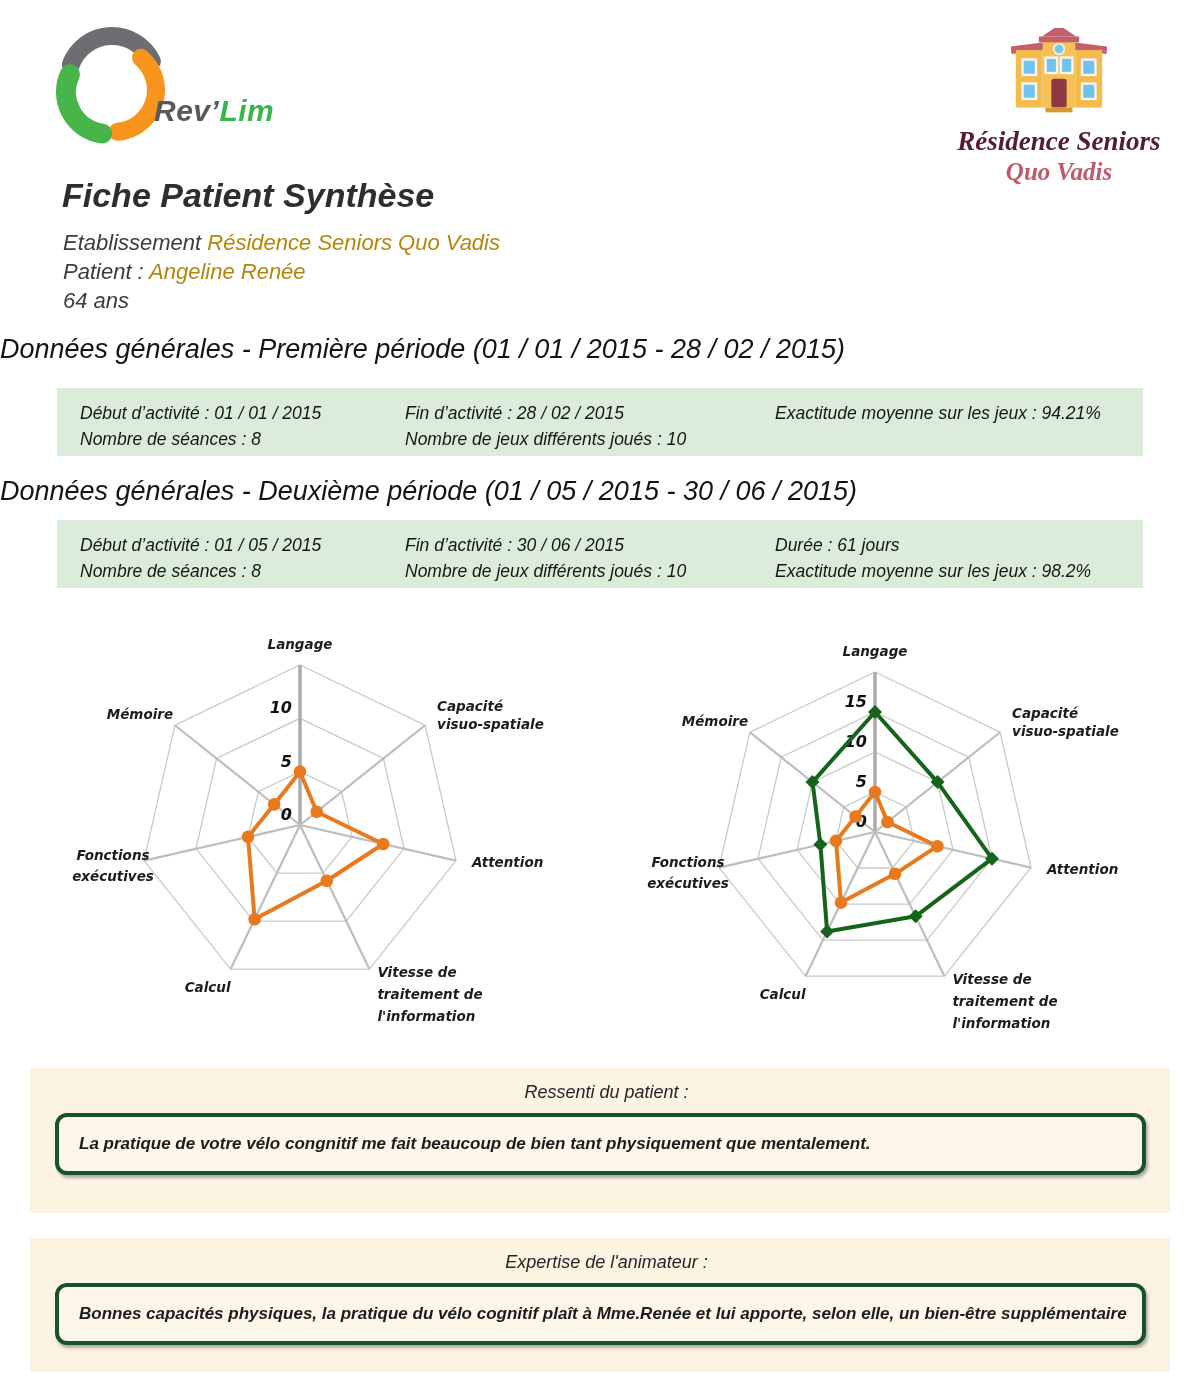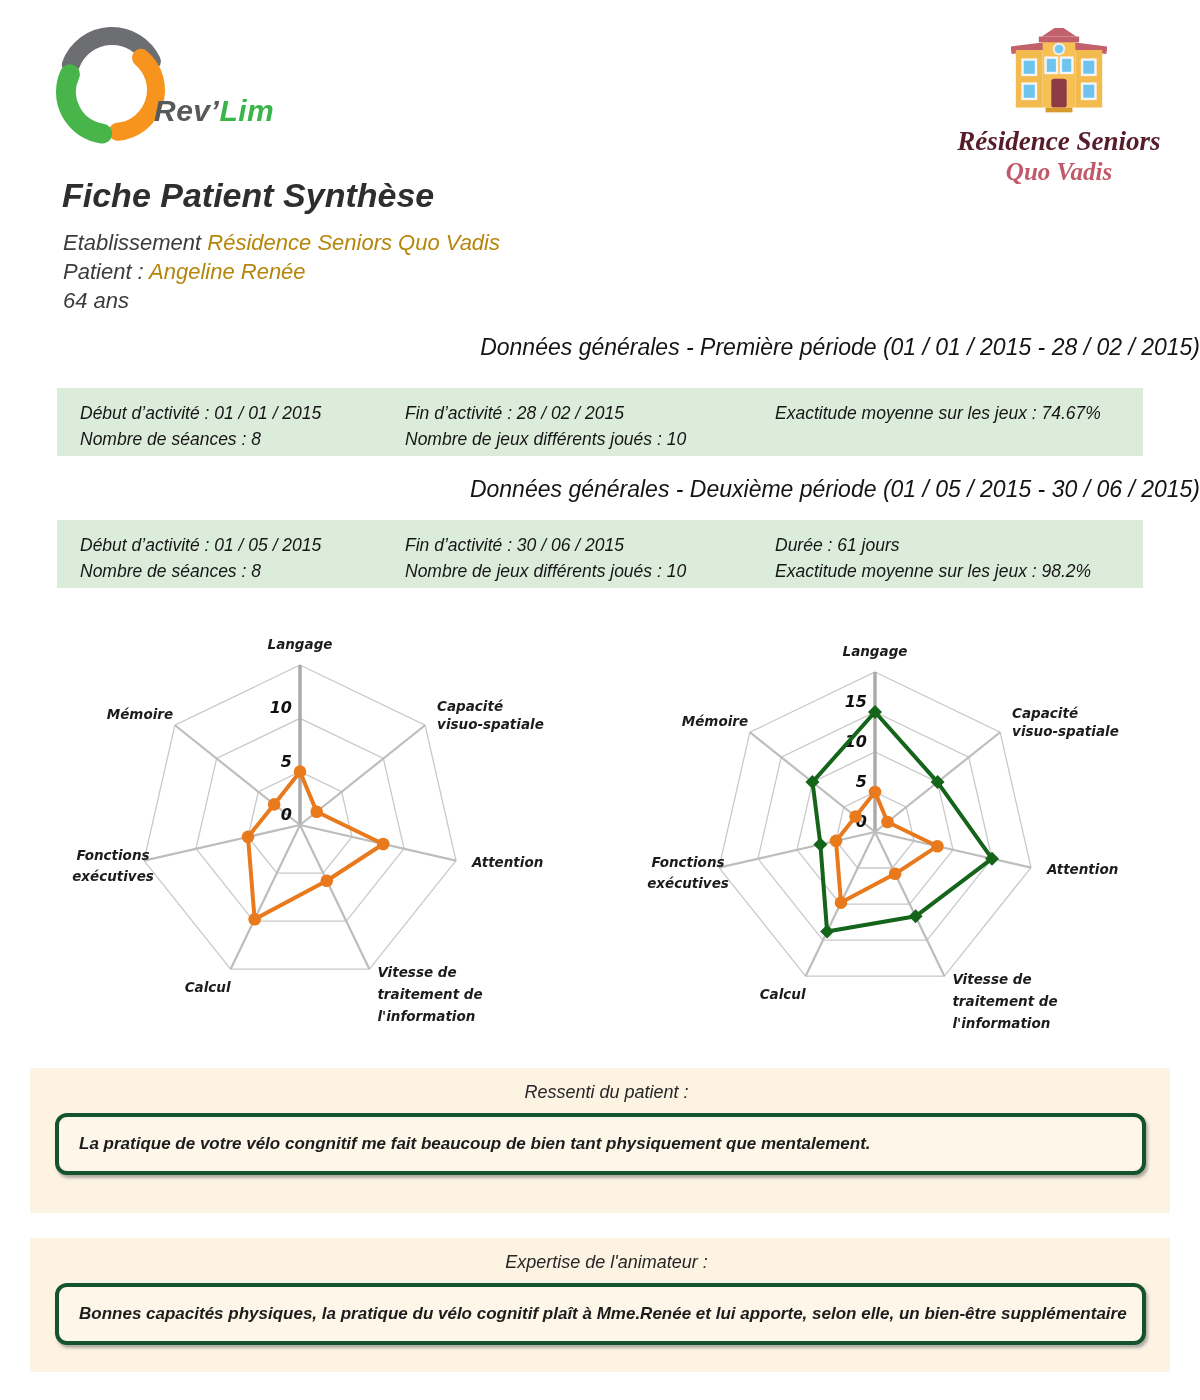--- a/index.html
+++ b/index.html
@@ -19,21 +19,21 @@
                  font-family:"Liberation Serif","DejaVu Serif",serif;}
   .facility-name1{font-size:27px;font-weight:bold;color:var(--maroon);margin-top:4px;}
   .facility-name2{font-size:25px;font-weight:bold;color:var(--rose);margin-top:1px;}
 
   
   .page-title{position:absolute;left:62px;top:176px;font-size:34px;font-weight:bold;color:#2e2e2e;}
   .patient-block{position:absolute;left:63px;top:228px;font-size:22px;color:#3c3c3c;line-height:29px;}
   .gold{color:var(--gold);}
 
   
-  .period-heading{position:absolute;left:0;width:1200px;text-align:right;font-size:23px;color:#141414;}
+  .period-heading{position:absolute;left:0;width:1200px;text-align:left;font-size:27px;color:#141414;}
   #heading-1{top:334px;} #heading-2{top:476px;}
   .stat-box{position:absolute;left:57px;width:1086px;height:68px;background:var(--stat-bg);
             box-sizing:border-box;display:flex;padding:12px 0 0 23px;font-size:17.5px;color:#161616;}
   #stats-1{top:388px;} #stats-2{top:520px;}
   .stat-col{line-height:26px;white-space:nowrap;}
   .stat-col-1{width:325px;} .stat-col-2{width:370px;} .stat-col-3{flex:1;}
 
   
   .chart{position:absolute;margin:0;padding:0;}
   #chart-1{left:30px;top:625px;} #chart-2{left:605px;top:632px;}
@@ -96,21 +96,21 @@
   <div class="stat-box" id="stats-1">
     <div class="stat-col stat-col-1">
       <div><span>Début d’activité</span><span> : </span><span>01 / 01 / 2015</span></div>
       <div><span>Nombre de séances</span><span> : </span><span>8</span></div>
     </div>
     <div class="stat-col stat-col-2">
       <div><span>Fin d’activité</span><span> : </span><span>28 / 02 / 2015</span></div>
       <div><span>Nombre de jeux différents joués</span><span> : </span><span>10</span></div>
     </div>
     <div class="stat-col stat-col-3">
-      <div><span>Exactitude moyenne sur les jeux</span><span> : </span><span>74.67%</span></div>
+      <div><span>Exactitude moyenne sur les jeux</span><span> : </span><span>94.21%</span></div>
     </div>
   </div>
 
   <div class="period-heading" id="heading-2">Données générales - Deuxième période (01 / 05 / 2015 - 30 / 06 / 2015)</div>
   <div class="stat-box" id="stats-2">
     <div class="stat-col stat-col-1">
       <div><span>Début d’activité</span><span> : </span><span>01 / 05 / 2015</span></div>
       <div><span>Nombre de séances</span><span> : </span><span>8</span></div>
     </div>
     <div class="stat-col stat-col-2">

